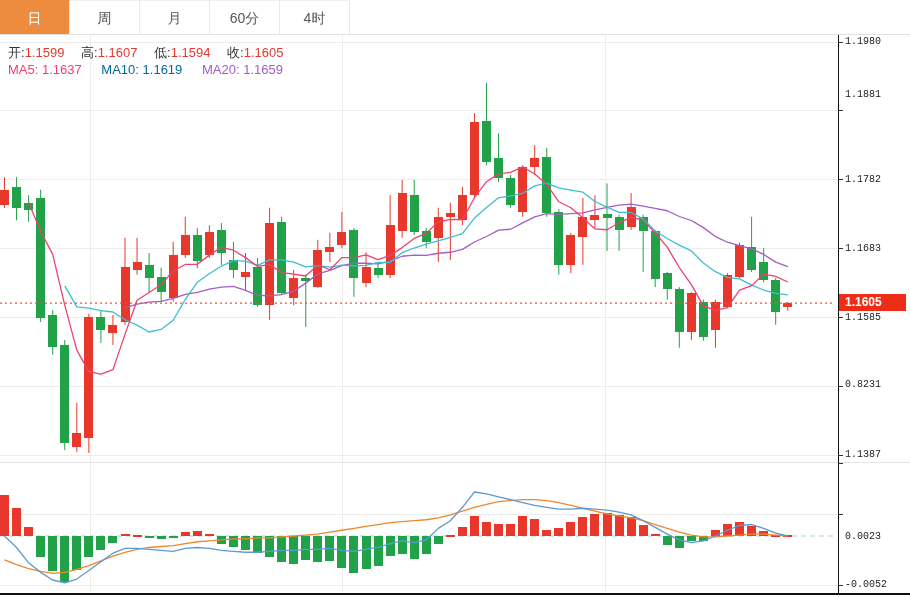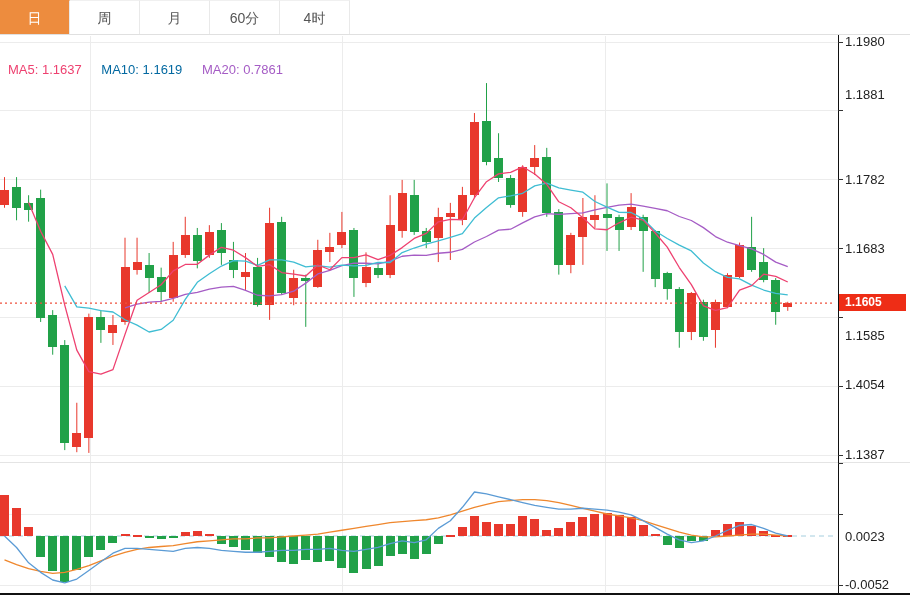--- a/index.html
+++ b/index.html
@@ -17,23 +17,23 @@
   
   .legend{position:absolute;left:8px;font-size:13px;white-space:nowrap;z-index:4;}
   .legend-ohlc{top:44px;}
   .legend-ma{top:62px;}
   .legend-macd{top:466px;}
   .legend .lab{color:#333;}
   .legend .val{color:#e33a30;margin-right:13px;}
   .legend .item{margin-right:16px;text-align:right;}
 
   
-  .ylab{position:absolute;left:845px;font-size:13px;line-height:14px;color:#222;z-index:3;}
+  .ylab{position:absolute;left:845px;font-size:10px;line-height:14px;color:#222;z-index:3;font-family:Liberation Mono, monospace;}
   .pt0{top:35px;}  .pt1{top:88px;} .pt2{top:173px;} .pt3{top:242px;}
-  .pt4{top:311px;margin-top:18px;} .pt5{top:378px;} .pt6{top:448px;}
+  .pt4{top:311px;} .pt5{top:378px;} .pt6{top:448px;}
   .mt0{top:530px;} .mt1{top:578px;}
 
   .badge{position:absolute;left:839px;top:294px;width:67px;height:17px;background:#ee2d16;
          color:#fff;font-size:12px;font-weight:bold;line-height:17px;padding-left:6px;
          box-sizing:border-box;z-index:4;}
 </style>
 </head>
 <body>
 
 <div class="stage">
@@ -412,32 +412,38 @@
     </svg>
 
   <div class="tabbar">
     <div class="tab active">日</div>
     <div class="tab">周</div>
     <div class="tab">月</div>
     <div class="tab">60分</div>
     <div class="tab">4时</div>
   </div>
 
+  <div class="legend legend-ohlc">
+    <span class="lab">开:</span><span class="val">1.1599</span>
+    <span class="lab">高:</span><span class="val">1.1607</span>
+    <span class="lab">低:</span><span class="val">1.1594</span>
+    <span class="lab">收:</span><span class="val">1.1605</span>
+  </div>
 
   <div class="legend legend-ma">
     <span class="item" style="color: rgb(238, 65, 112);"><span>MA5:</span> <span>1.1637</span></span>
     <span class="item" style="color: #0369a1;"><span>MA10:</span> <span>1.1619</span></span>
-    <span class="item" style="color: rgb(165, 92, 197);"><span>MA20:</span> <span>0.7861</span></span>
+    <span class="item" style="color: rgb(165, 92, 197);"><span>MA20:</span> <span>1.1659</span></span>
   </div>
 
 
   <div class="ylab pt0">1.1980</div>
   <div class="ylab pt1">1.1881</div>
   <div class="ylab pt2">1.1782</div>
   <div class="ylab pt3">1.1683</div>
   <div class="ylab pt4">1.1585</div>
-  <div class="ylab pt5">1.4054</div>
+  <div class="ylab pt5">0.8231</div>
   <div class="ylab pt6">1.1387</div>
   <div class="ylab mt0">0.0023</div>
   <div class="ylab mt1">-0.0052</div>
 
   <div class="badge">1.1605</div>
 </div>
 
 </body></html>

